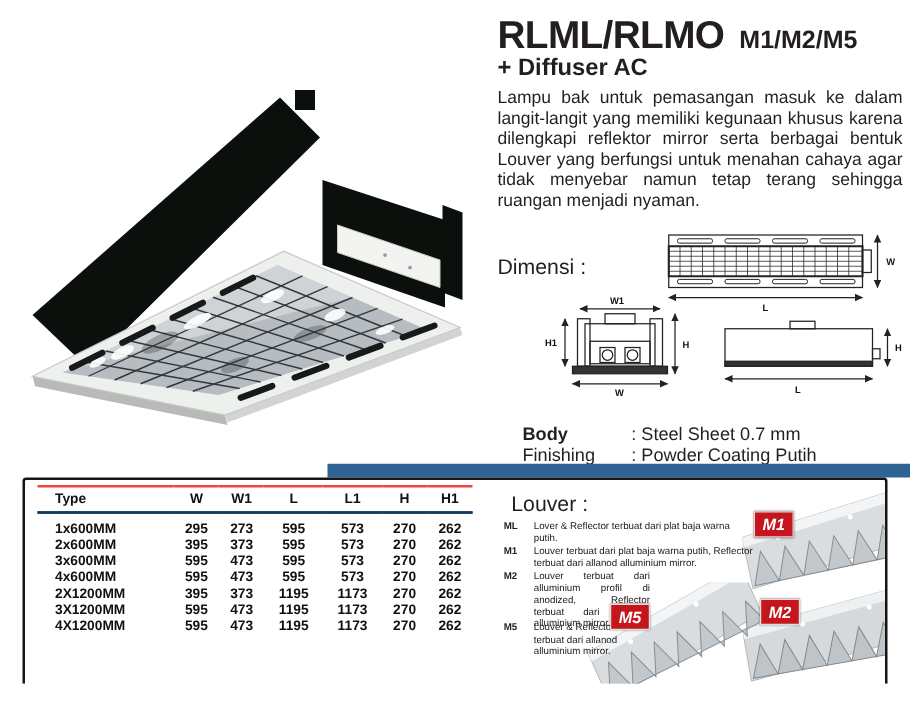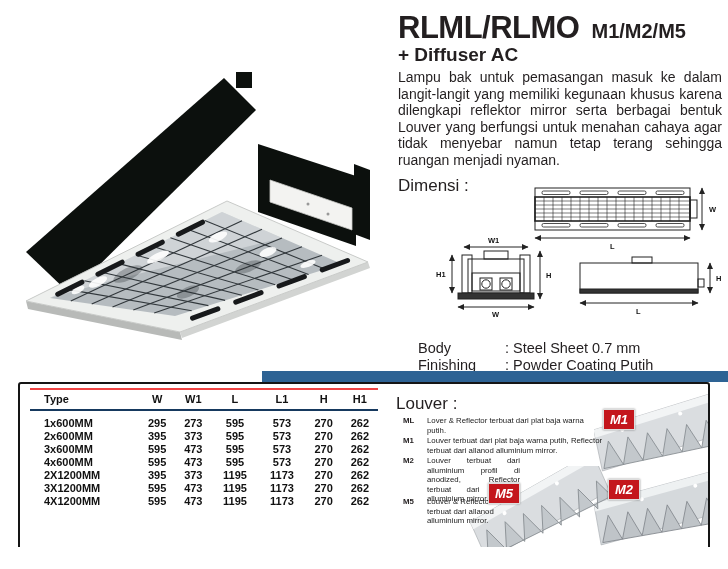--- a/index.html
+++ b/index.html
@@ -6,39 +6,39 @@
   #page{position:relative;width:728px;height:547px;background:#fff;overflow:hidden;
         font-family:"Liberation Sans",sans-serif;color:#231f20;}
   .abs{position:absolute;}
   
   .title-main{left:398px;top:10px;font-size:31px;font-weight:bold;letter-spacing:-0.5px;white-space:nowrap;}
   .title-models{font-size:20px;font-weight:bold;margin-left:12px;letter-spacing:0;}
   .title-sub{left:398px;top:44px;font-size:19px;font-weight:bold;}
   .desc{left:398px;top:69px;width:324px;font-size:14px;line-height:16.5px;text-align:justify;}
   
   .sec-head{font-size:17px;}
-  .dimensi-head{left:398px;top:176px;text-align:center;}
+  .dimensi-head{left:398px;top:204px;text-align:center;}
   .spes-head{left:398px;top:322px;}
   .spec-row{font-size:14.5px;}
   .spec-label{position:absolute;left:418px;}
   .spec-value{position:absolute;left:505px;}
   
   .blue-bar{left:262px;top:371px;width:466px;height:11px;background:#2e6394;}
   
   .big-box{left:18px;top:382px;width:688px;height:171px;border:2px solid #151515;border-radius:3px;overflow:hidden;background:#fff;}
   
   .size-table{position:absolute;left:30px;top:388px;width:348px;border-collapse:collapse;
               font-size:11px;font-weight:bold;color:#111;}
   .size-table thead tr{border-top:2px solid #ef4444;border-bottom:2px solid #16395e;}
   .size-table th{padding:3px 0 4px;text-align:center;font-weight:bold;}
   .size-table td{padding:0;height:13px;text-align:center;}
   .size-table th:first-child,.size-table td:first-child{text-align:left;padding-left:14px;width:95px;}
   .size-table tbody tr:first-child td{padding-top:5px;}
   
-  .louver-head{left:396px;top:394px;font-size:17px;}
+  .louver-head{left:409px;top:394px;font-size:17px;}
   .lv-item{position:absolute;font-size:7.8px;line-height:9.5px;color:#1a1a1a;}
   .lv-code{position:absolute;left:403px;width:20px;font-weight:bold;font-size:7.8px;line-height:9.5px;}
   .lv-text{position:absolute;left:427px;width:178px;}
   .lv-text-narrow{width:84px;}
   .lv-just{text-align:justify;}
   .lv-float{float:right;width:85px;height:40px;margin-top:9px;}
   .lv-thumb{position:absolute;}
   .badge{position:absolute;width:30px;height:19px;background:#c4161c;border:1px solid #ddd;
          color:#fff;font-size:13px;font-weight:bold;font-style:italic;text-align:center;
          line-height:19px;box-shadow:0 0 2px rgba(0,0,0,.4);z-index:5;}
@@ -195,21 +195,21 @@
       <text x="58" y="60">W1</text>
       <text x="6" y="94">H1</text>
       <text x="116" y="95">H</text>
       <text x="62" y="134">W</text>
       <text x="286" y="98">H</text>
       <text x="206" y="131">L</text>
     </g>
   </svg>
 
   <div class="spec-row">
-    <span class="spec-label" style="top:340px;">Body</span>
+    <span class="spec-label" style="top:340px;font-weight:bold;">Body</span>
     <span class="spec-value" style="top:340px;">: Steel Sheet 0.7 mm</span>
     <span class="spec-label" style="top:357px;">Finishing</span>
     <span class="spec-value" style="top:357px;">: Powder Coating Putih</span>
   </div>
 
   <div class="abs blue-bar"></div>
 
   <div class="abs big-box">
 
     <svg class="lv-thumb" style="left:574px;top:10px;" width="135" height="80" viewBox="0 0 135 80">

